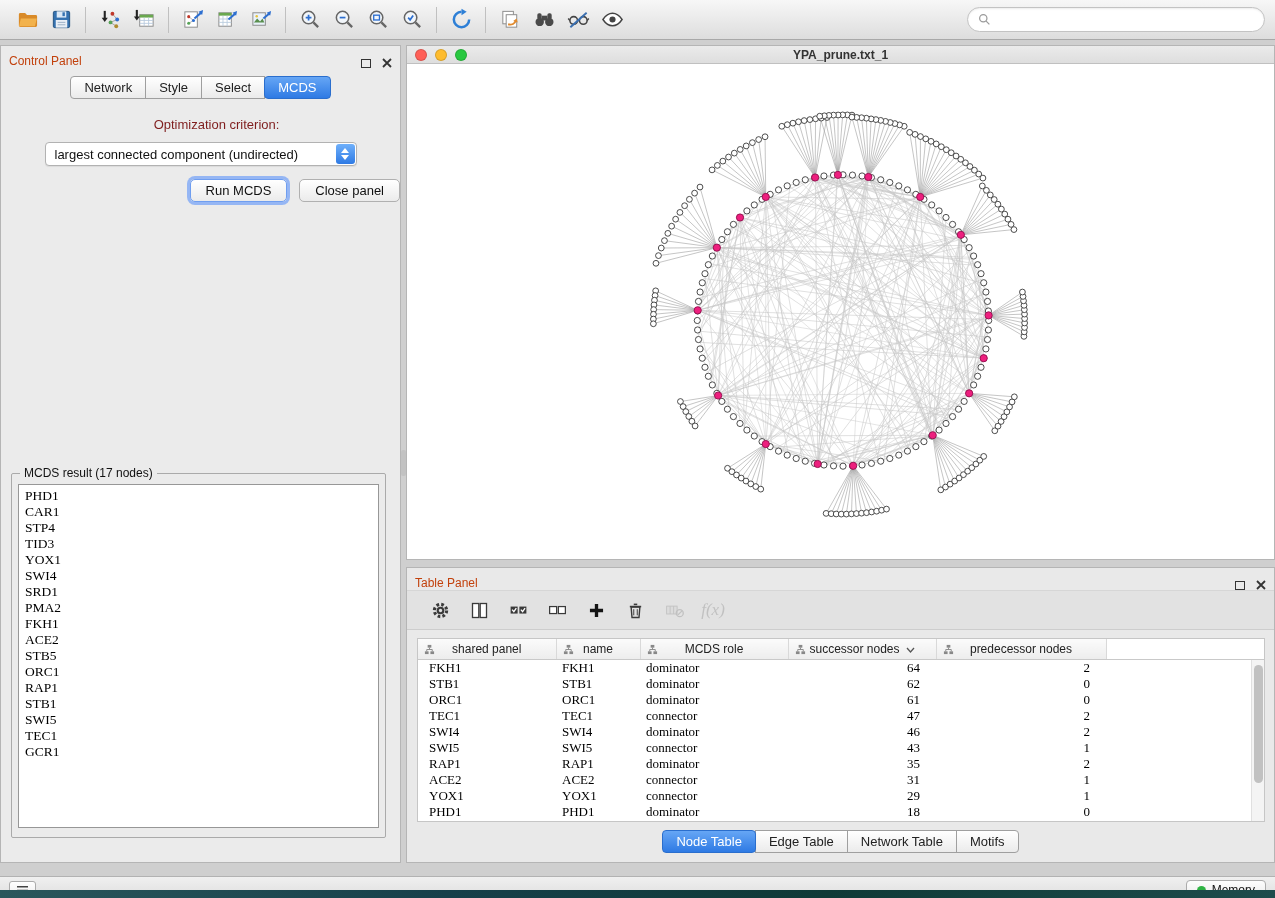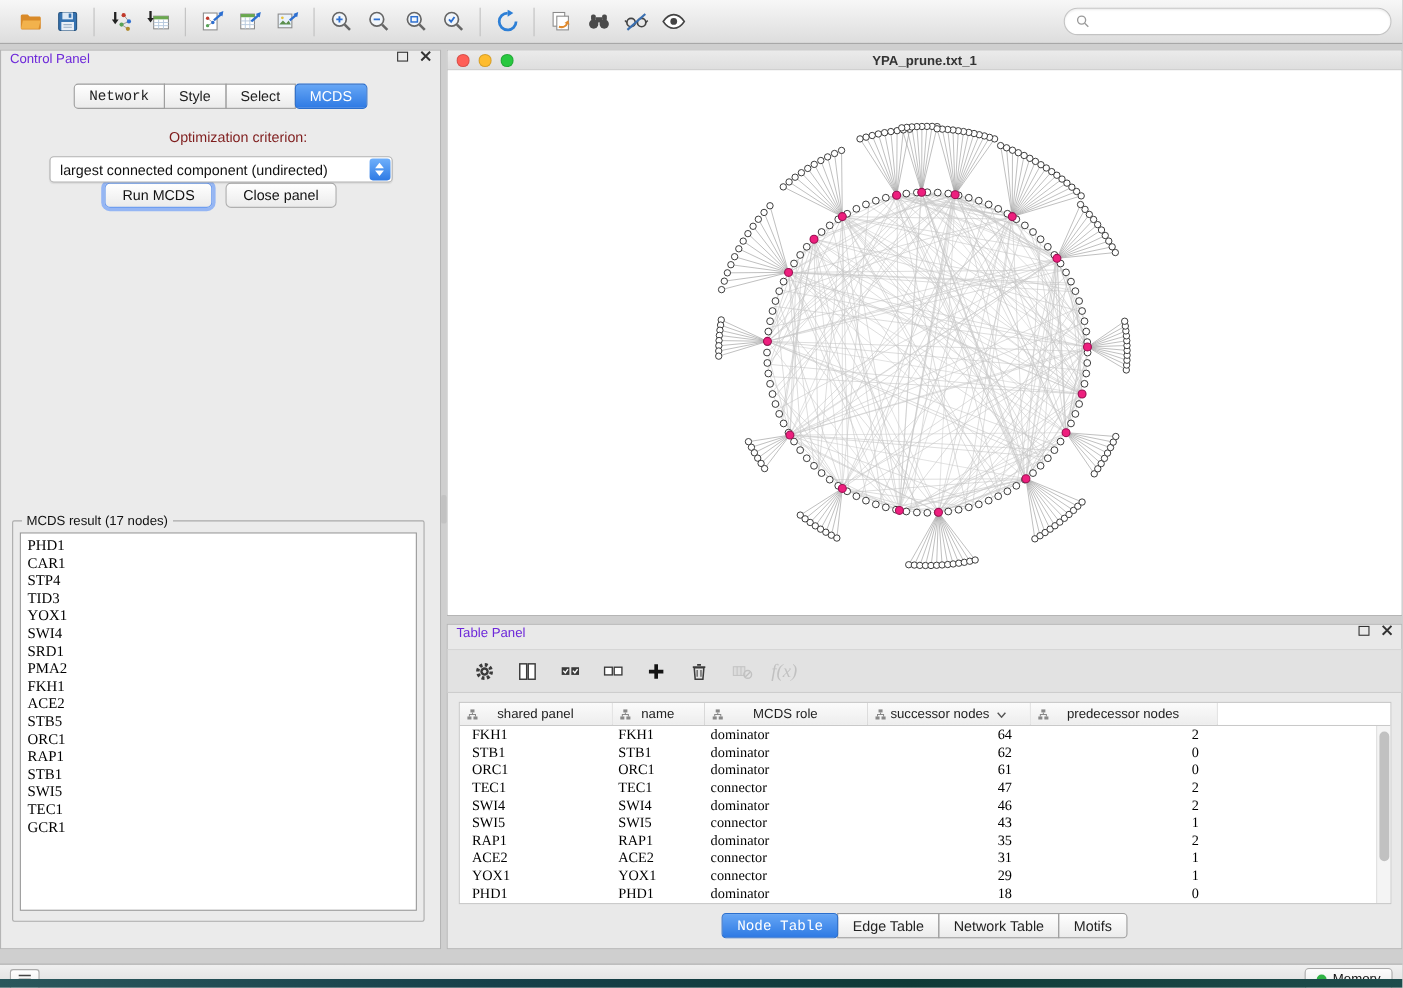--- a/index.html
+++ b/index.html
@@ -15,43 +15,43 @@
   .tb-sep { width:1px; height:26px; background:#c0c0c0; margin:0 7px; }
   .tb-search { margin-left:auto; width:298px; height:25px; background:#fff; border:1px solid #c3c3c3;
     border-radius:13px; display:flex; align-items:center; padding:0 10px; box-shadow:inset 0 1px 2px rgba(0,0,0,.08); }
   .tb-search svg { width:13px; height:13px; margin-right:6px; flex:none; }
   .tb-search input { border:none; outline:none; flex:1; font-size:13px; background:transparent; }
 
   
   .main { position:absolute; top:40px; left:0; width:1275px; height:823px; display:flex; padding-top:5px; background:#cfcfcf; }
 
   .control-panel { width:401px; height:818px; background:#ebebeb; border:1px solid #b5b5b5; position:relative; }
-  .panel-header { height:22px; display:flex; align-items:flex-start; padding:0 8px; font-size:12px; color:#6d28d9; }
+  .panel-header { height:22px; display:flex; align-items:flex-end; padding:0 8px; font-size:12px; color:#c2410c; }
   .win-btns { margin-left:auto; display:flex; gap:11px; align-items:center; }
   .icon-float { width:10px; height:9px; border:1.5px solid #333; display:inline-block; }
   .icon-close svg { width:10px; height:10px; display:block; }
 
   .cp-tabs { display:flex; justify-content:center; margin-top:8px; }
   .seg-tab { padding:3px 13px; font-size:13px; color:#222; background:linear-gradient(#ffffff,#ebebeb);
     border:1px solid #9f9f9f; margin-left:-1px; cursor:default; white-space:nowrap; }
-  .seg-tab:first-child { border-radius:4px 0 0 4px; margin-left:0;font-family:Liberation Mono, monospace; }
+  .seg-tab:first-child { border-radius:4px 0 0 4px; margin-left:0; }
   .seg-tab:last-child { border-radius:0 4px 4px 0; }
   .seg-tab.active { background:linear-gradient(#66a6f5,#2e7ae4); border-color:#2a6ecd; color:#fff; border-radius:4px; position:relative; z-index:1; }
 
   .cp-content { text-align:center; margin-top:18px; }
   .opt-label { font-size:13px; color:#7f1d1d;padding-left:32px; }
   .cp-select { margin:10px auto 0; width:312px; height:24px; background:#fff; border:1px solid #b2b2b2; border-radius:4px;
     display:flex; align-items:center; font-size:13px; color:#111; padding-left:9px; position:relative;
     box-shadow:0 1px 1px rgba(0,0,0,.07); text-align:left; }
   .cp-select .stepper { position:absolute; right:1px; top:1px; bottom:1px; width:19px; border-radius:3px;
     background:linear-gradient(#6fb0fb,#2e7ae4); display:flex; flex-direction:column; align-items:center; justify-content:center; gap:2px; }
   .tri-up { width:0; height:0; border-left:4px solid transparent; border-right:4px solid transparent; border-bottom:5px solid #fff; }
   .tri-down { width:0; height:0; border-left:4px solid transparent; border-right:4px solid transparent; border-top:5px solid #fff; }
 
-  .btn-row { display:flex; justify-content:center; gap:12px; }
+  .btn-row { margin-top:13px; display:flex; justify-content:flex-end; gap:12px; }
   .mac-btn { height:23px; padding:0 15px; font-size:13px; color:#111; background:linear-gradient(#ffffff,#ebebeb);
     border:1px solid #b0b0b0; border-radius:5px; display:flex; align-items:center; cursor:default; }
   .mac-btn.focused { box-shadow:0 0 0 3px rgba(92,146,250,.6); border-color:#6f9ef0; }
 
   .mcds-fieldset { position:absolute; left:10px; width:375px; top:420px; height:372px; border:1px solid #aaaaaa; border-radius:2px; padding:4px 6px 6px 6px; }
   .mcds-fieldset legend { font-size:12px; color:#111; padding:0 4px; margin-left:2px; }
   .mcds-list { background:#fff; border:1px solid #979797; height:344px; overflow:hidden;
     font-family:"Liberation Serif",serif; font-size:13.5px; line-height:16px; color:#000; padding:3px 0 0 6px; text-align:left; }
 
   .divider { width:5px; position:relative; }

